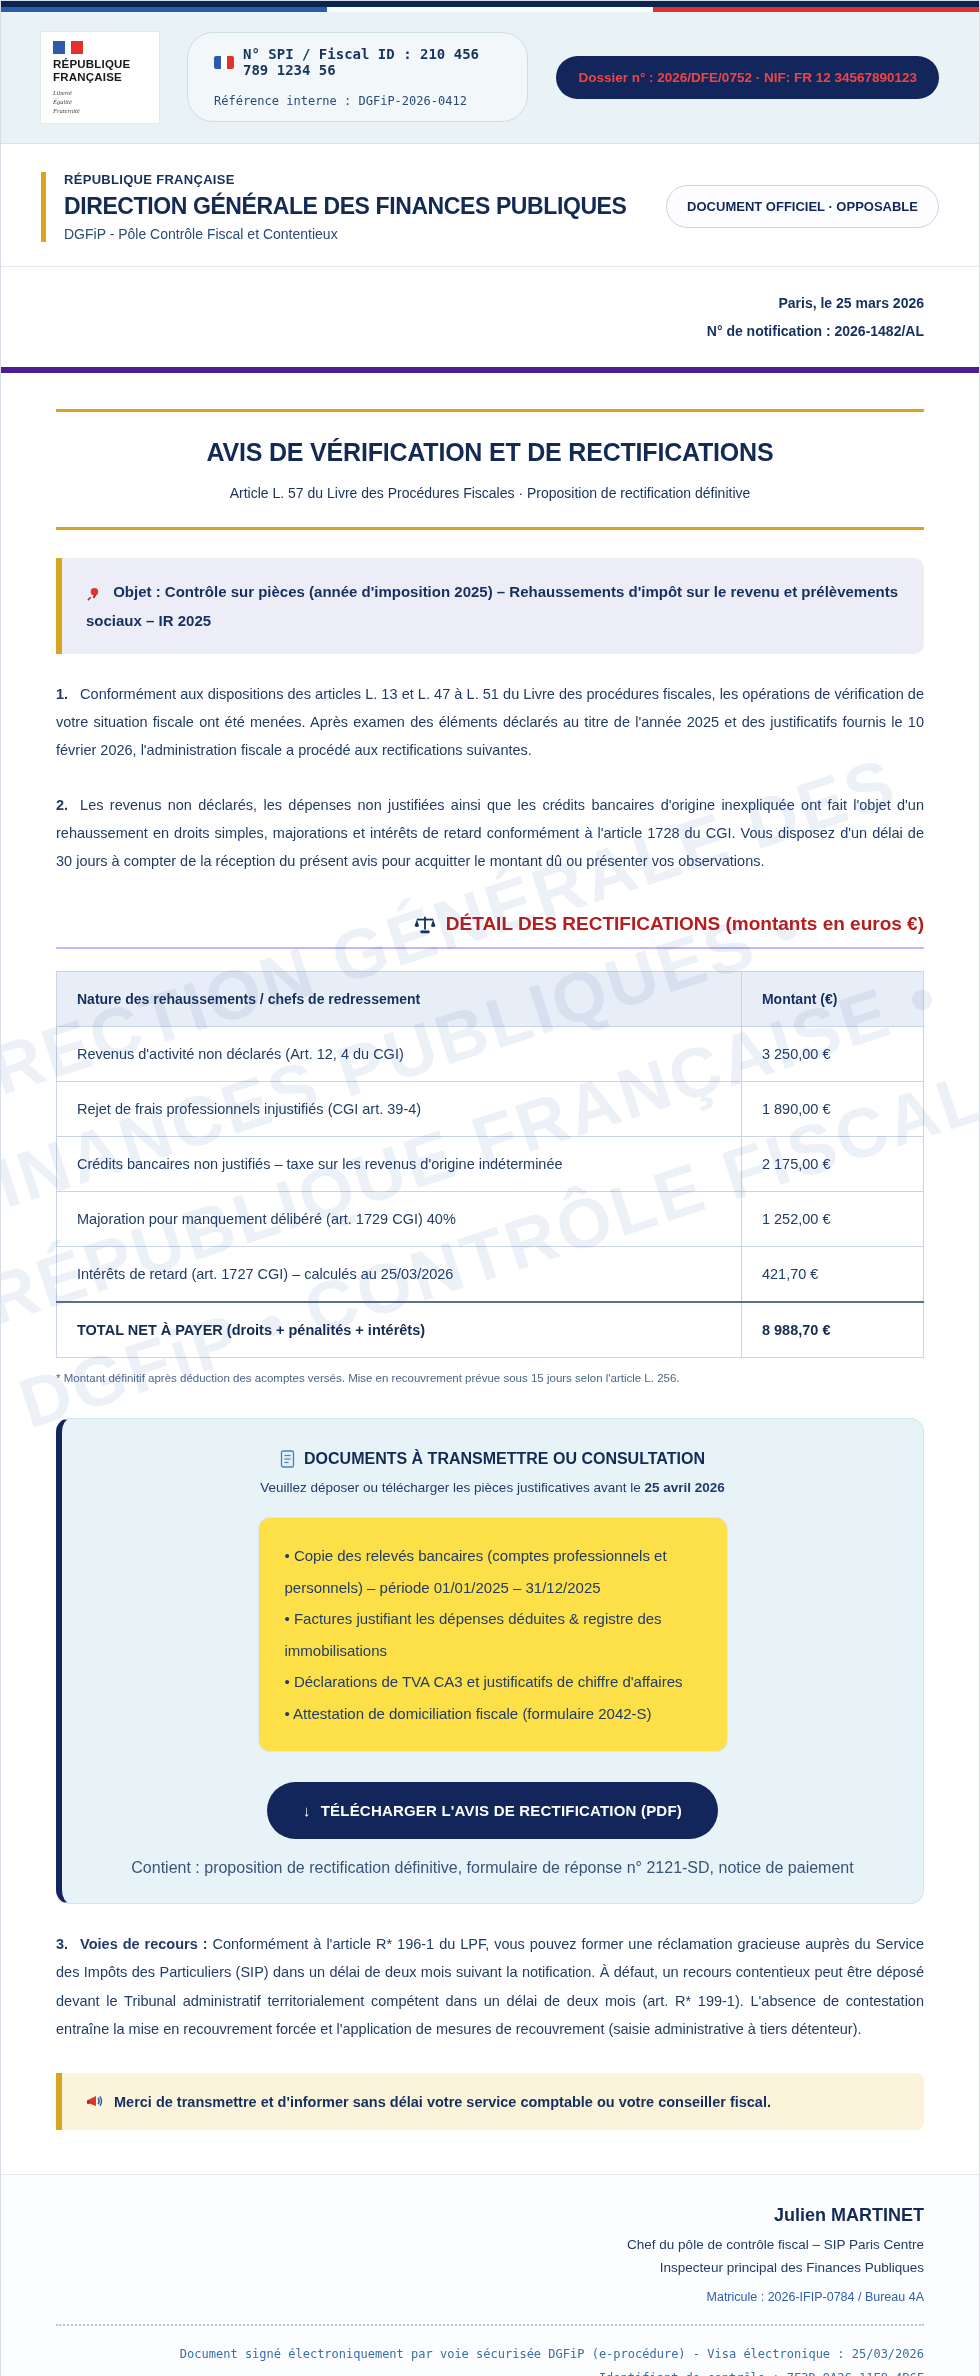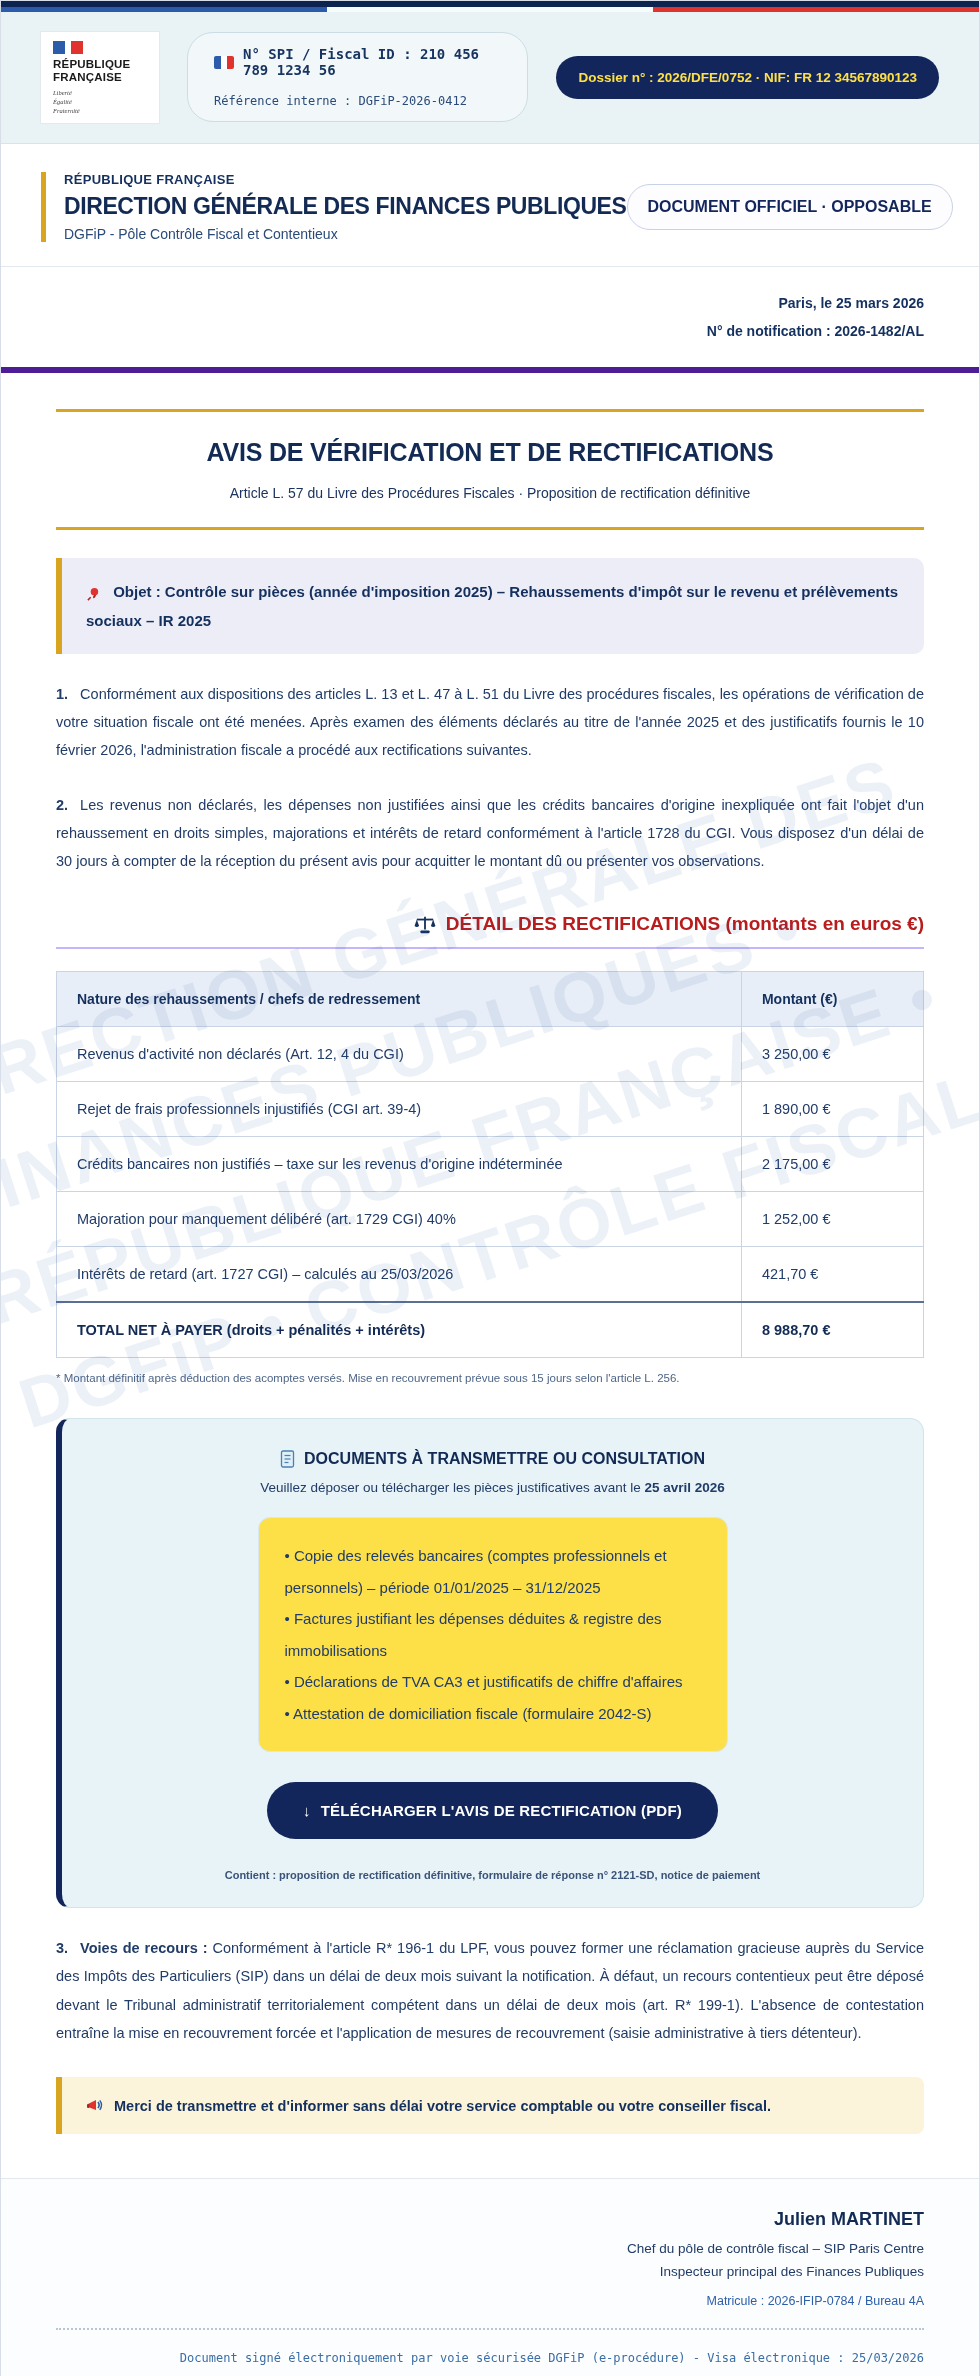--- a/index.html
+++ b/index.html
@@ -55,21 +55,21 @@
   }
   .spi-line1 { font-size: 14px; font-weight: 700; display: flex; align-items: center; gap: 9px; }
   .mini-flag { display: inline-flex; width: 20px; height: 13px; border-radius: 2px; overflow: hidden; flex: none; }
   .mini-flag .f1 { flex: 1; background: #2c5ba9; }
   .mini-flag .f2 { flex: 1; background: #ffffff; }
   .mini-flag .f3 { flex: 1; background: #e1332d; }
   .spi-line2 { font-size: 12px; margin-top: 16px; color: #2a4a78; }
   .dossier-pill {
     margin-left: auto;
     background: #13265c;
-    color: #fde047;
+    color: #ef4444;
     border-radius: 24px;
     padding: 14px 22px;
     font-size: 13.5px;
     font-weight: 700;
     white-space: nowrap;
   }
 
   
   .masthead {
     padding: 28px 40px 24px 40px;
@@ -80,21 +80,21 @@
   .masthead-left { border-left: 5px solid #d9a520; padding-left: 18px; }
   .masthead-republic { font-size: 13px; font-weight: 700; color: #14305e; letter-spacing: 0.3px; }
   .masthead-title { font-size: 23px; font-weight: 800; color: #122a54; margin-top: 6px; letter-spacing: -0.4px; white-space: nowrap; }
   .masthead-sub { font-size: 14px; color: #2a4a78; margin-top: 6px; }
   .official-badge {
     margin-left: auto;
     border: 1px solid #c8d2e6;
     background: #fdfdff;
     border-radius: 24px;
     padding: 13px 20px;
-    font-size: 16px;
+    font-size: 13px;
     font-weight: 700;
     color: #13265c;
     white-space: nowrap;
   }
 
   
   .dateline {
     padding: 22px 55px;
     text-align: right;
     border-bottom: 6px solid #4c1d95;
@@ -173,21 +173,21 @@
   .docs-card .doc-item::before { content: "• "; }
   .download-btn {
     display: inline-flex; align-items: center; gap: 10px;
     background: #13265c; color: #ffffff;
     border: none; border-radius: 32px;
     padding: 20px 36px;
     font-family: "Liberation Sans", sans-serif;
     font-size: 15px; font-weight: 800; letter-spacing: 0.2px;
     margin-top: 30px; cursor: pointer;
   }
-  .docs-caption { font-size: 11px; color: #3a5379; margin-top: 30px; font-weight: bold; }
+  .docs-caption { font-size: 16px; color: #3a5379; margin-top: 20px; }
 
   
   .alert-box {
     margin: 30px 0 34px 0;
     background: #fbf4da;
     border-left: 6px solid #d9a520;
     border-radius: 0 8px 8px 0;
     padding: 20px 24px;
     font-size: 14.5px;
     font-weight: 700;

